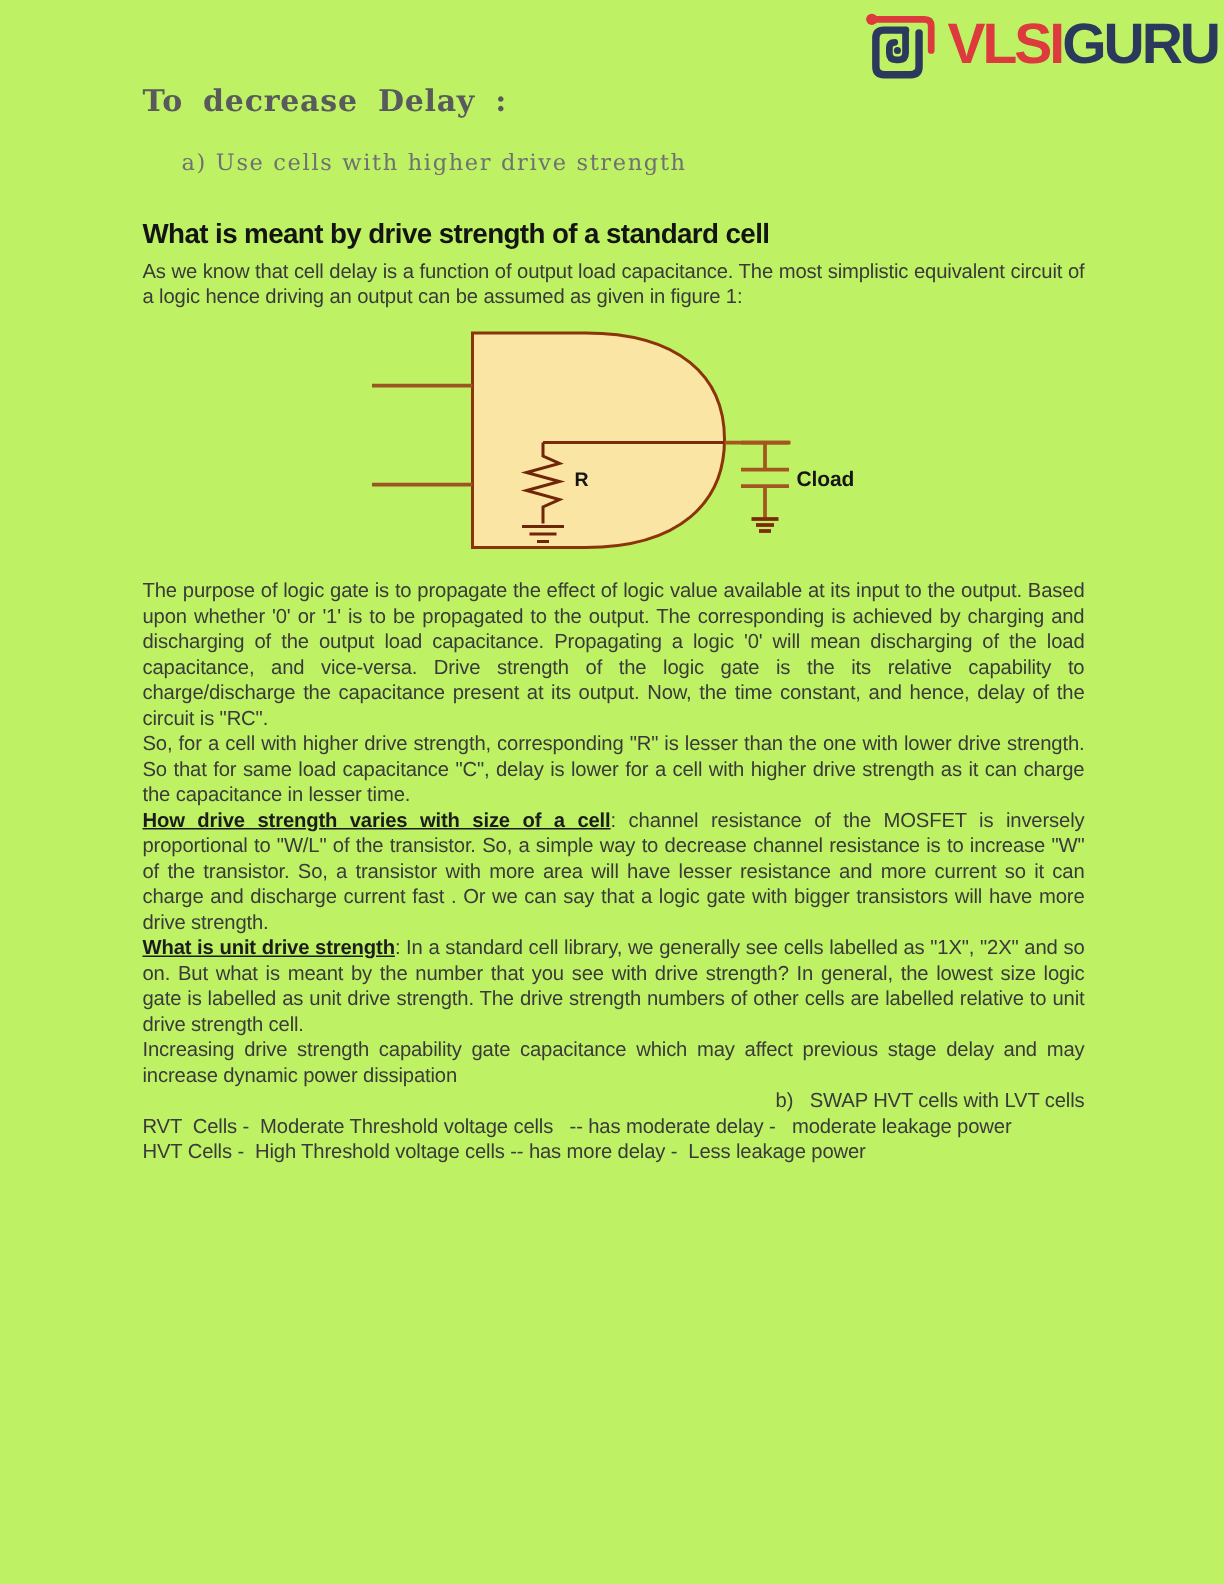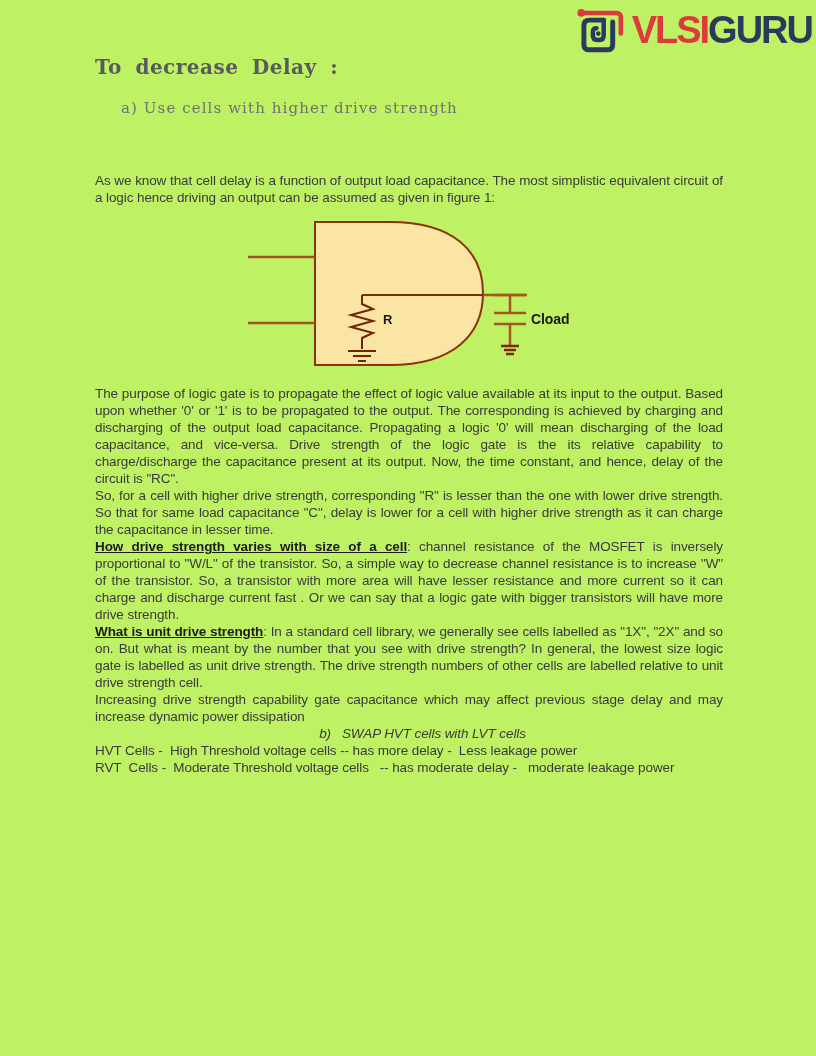--- a/index.html
+++ b/index.html
@@ -35,21 +35,21 @@
   .content {
     position:absolute; left:95px; top:172px; width:628px;
     font-size:13.5px; line-height:17px; color:#3a3a3a;
     letter-spacing:-0.1px; text-align:justify;
   }
   .content p { margin:0; }
   .lead-bold { font-weight:bold; text-decoration:underline; color:#1c1c1c; }
   .p-how  { margin-top:16px; }
   .p-unit { margin-top:15px; }
   .p-incr { margin-top:21px; }
-  .p-itemb { margin-top:17px; padding-left:27px; text-align:center; white-space:pre-wrap;font-style:italic; }
+  .p-itemb { margin-top:17px; padding-left:27px; text-align:right; white-space:pre-wrap; }
   .p-cells { text-align:left; white-space:pre-wrap; }
 
   
   .figure { position:relative; width:340px; height:160px; margin:12px 0 7px 145px; }
   .figure svg { display:block; }
   .fig-label { font-family:"Liberation Sans", sans-serif; font-weight:bold; fill:#161616; }
 </style>
 </head>
 <body>
 
@@ -61,20 +61,21 @@
       <path d="M8,11 H47 Q52,11 52,16 V34" fill="none" stroke="#DC3A3C" stroke-width="5" stroke-linecap="round"></path>
       <path d="M43,21 V46 Q43,52 37,52 H17 Q11,52 11,46 V25 Q11,19 17,19 H33" fill="none" stroke="#2B3A5C" stroke-width="5.5" stroke-linecap="round"></path>
       <path d="M33,19 V36 Q33,41 28,41 H26 Q21,41 21,36 V32 Q21,28 25,28" fill="none" stroke="#2B3A5C" stroke-width="5" stroke-linecap="round"></path>
       <circle cx="27" cy="34" r="2.6" fill="#2B3A5C"></circle>
     </svg>
     <div class="logo-text"><span class="logo-red">VLSI</span><span class="logo-navy">GURU</span></div>
   </div>
 
   <div class="doc-title">To decrease Delay :</div>
   <div class="item-a">a) Use cells with higher drive strength</div>
+  <div class="section-heading">What is meant by drive strength of a standard cell</div>
 
   <div class="content">
 
     <p>As we know that cell delay is a function of output load capacitance. The most simplistic equivalent circuit of a logic hence driving an output can be assumed as given in figure 1:</p>
 
     <div class="figure">
       <svg width="340" height="160" viewBox="0 0 340 160">
 
         <path d="M75,4 H150 C213,4 243,33 243,75 C243,117 213,147 150,147 H75 Z" stroke-width="2" fill="#FBE5A4" stroke="#8B3409"></path>
 
@@ -111,17 +112,17 @@
     <p>The purpose of logic gate is to propagate the effect of logic value available at its input to the output. Based upon whether '0' or '1' is to be propagated to the output. The corresponding is achieved by charging and discharging of the output load capacitance. Propagating a logic '0' will mean discharging of the load capacitance, and vice-versa. Drive strength of the logic gate is the its relative capability to charge/discharge the capacitance present at its output. Now, the time constant, and hence, delay of the circuit is "RC".</p>
     <p>So, for a cell with higher drive strength, corresponding "R" is lesser than the one with lower drive strength. So that for same load capacitance "C", delay is lower for a cell with higher drive strength as it can charge the capacitance in lesser time.</p>
 
     <p class="p-how"><span class="lead-bold">How drive strength varies with size of a cell</span><span>: channel resistance of the MOSFET is inversely proportional to "W/L" of the transistor. So, a simple way to decrease channel resistance is to increase "W" of the transistor. So, a transistor with more area will have lesser resistance and more current so it can charge and discharge current fast . Or we can say that a logic gate with bigger transistors will have more drive strength.</span></p>
 
     <p class="p-unit"><span class="lead-bold">What is unit drive strength</span><span>: In a standard cell library, we generally see cells labelled as "1X", "2X" and so on. But what is meant by the number that you see with drive strength? In general, the lowest size logic gate is labelled as unit drive strength. The drive strength numbers of other cells are labelled relative to unit drive strength cell.</span></p>
 
     <p class="p-incr">Increasing drive strength capability gate capacitance which may affect previous stage delay and may increase dynamic power dissipation</p>
 
     <p class="p-itemb">b)   SWAP HVT cells with LVT cells</p>
+    <p class="p-cells">RVT  Cells -  Moderate Threshold voltage cells   -- has moderate delay -   moderate leakage power</p>
     <p class="p-cells">HVT Cells -  High Threshold voltage cells -- has more delay -  Less leakage power</p>
-    <p class="p-cells">RVT  Cells -  Moderate Threshold voltage cells   -- has moderate delay -   moderate leakage power</p>
 
   </div>
 </div>
 
 </body></html>

